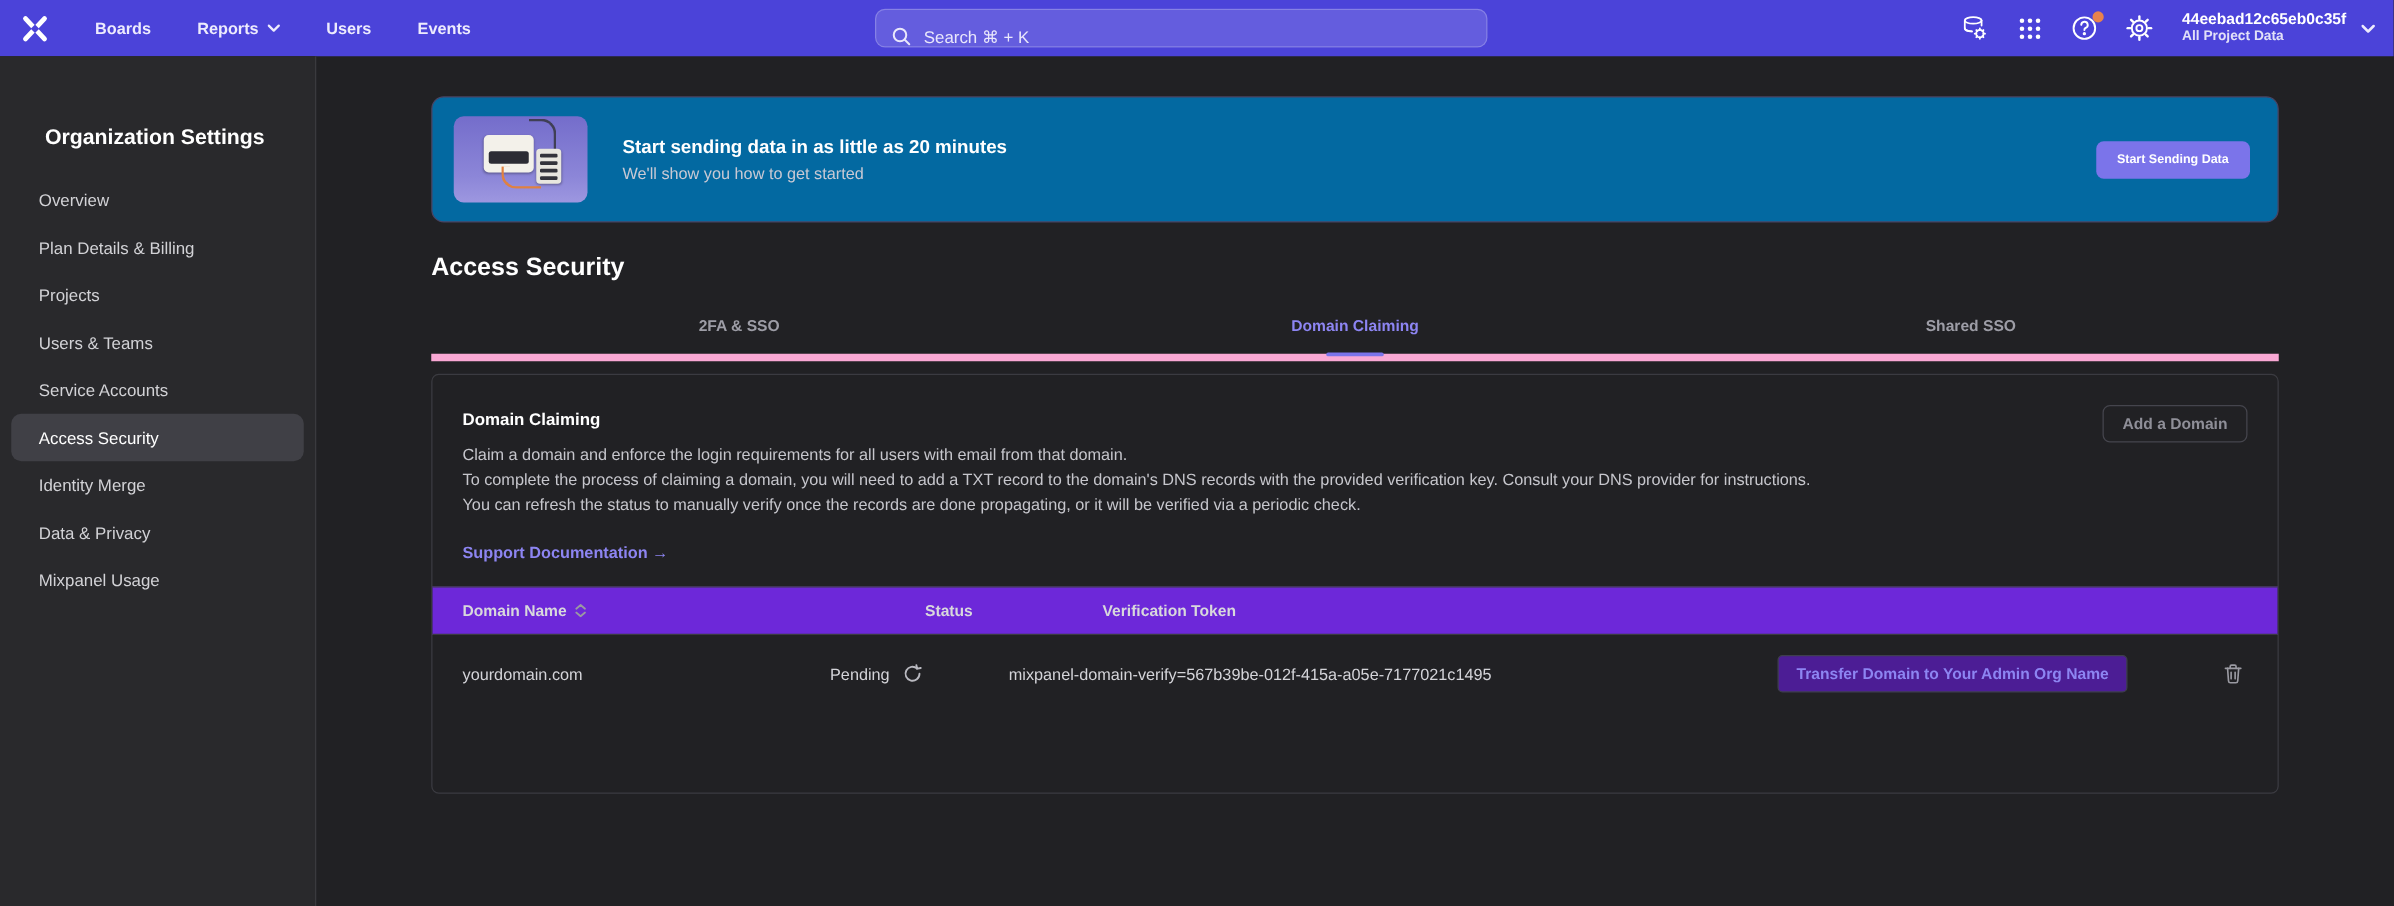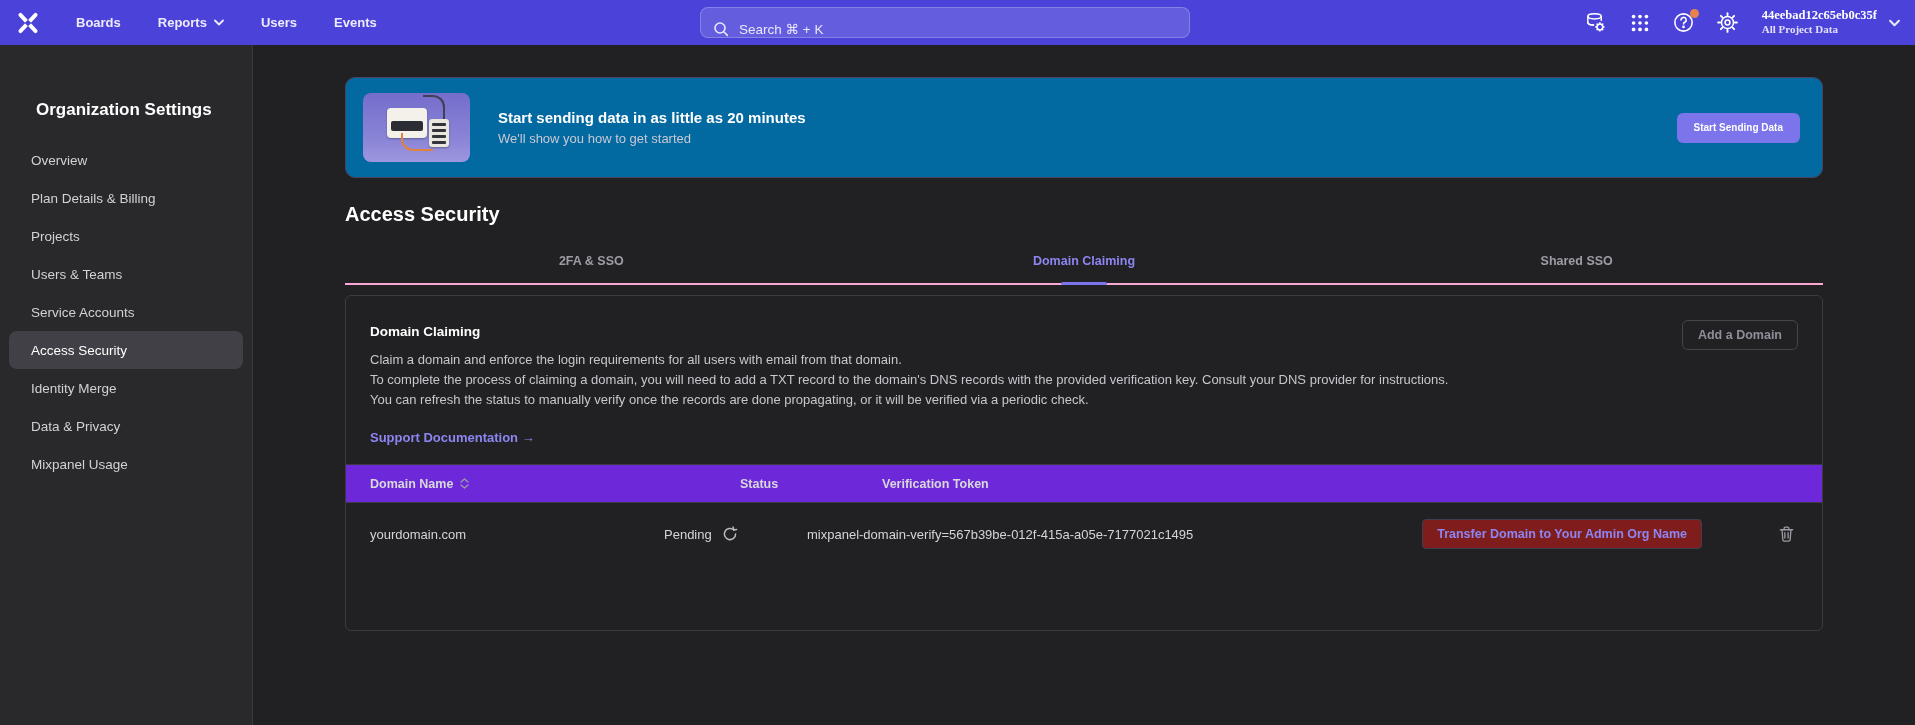--- a/index.html
+++ b/index.html
@@ -3,21 +3,21 @@
 <meta charset="utf-8">
 <style>
   html,body{margin:0;padding:0;overflow:hidden;}
   body{width:1915px;height:725px;background:#212124;font-family:"Liberation Sans",sans-serif;-webkit-font-smoothing:antialiased;}
   
   .topnav{position:relative;height:45px;background:#4b43d9;display:flex;align-items:center;color:#fff;}
   .logo{margin-left:13px;width:30px;height:30px;display:flex;align-items:center;justify-content:center;}
   .nav-items{display:flex;align-items:center;margin-left:33px;gap:37px;font-size:13px;font-weight:600;color:#edebfd;}
   .nav-item{display:flex;align-items:center;gap:7px;cursor:pointer;}
   .search{position:absolute;left:700px;top:7px;width:464px;height:29px;background:rgba(255,255,255,.14);border:1px solid rgba(255,255,255,.22);border-radius:8px;display:flex;align-items:flex-end;padding:0 12px;gap:10px;font-size:13.5px;color:#e9e7fb;}
-  .nav-right{position:absolute;right:15px;top:0;height:45px;display:flex;align-items:center;gap:20px;font-family:Liberation Serif, serif;}
+  .nav-right{position:absolute;right:15px;top:0;height:45px;display:flex;align-items:center;gap:20px;}
   .nav-icon{position:relative;width:24px;height:24px;display:flex;align-items:center;justify-content:center;}
   .badge-dot{position:absolute;top:-2px;right:-3px;width:9px;height:9px;border-radius:50%;background:#e8824d;}
   .project{display:flex;align-items:center;gap:12px;margin-left:2px;}
   .project-name{font-size:12.5px;font-weight:700;line-height:1.25;}
   .project-scope{font-size:11px;font-weight:700;color:#e2e0f8;line-height:1.25;}
   
   .sidebar{position:absolute;left:0;top:45px;width:253px;height:680px;background:#29292c;border-right:1px solid #3a3a3e;box-sizing:border-box;}
   .sidebar-title{margin:55px 0 0 36px;font-size:17px;font-weight:700;color:#fff;}
   .side-list{margin-top:21px;}
   .side-item{height:38px;margin:0 9px;border-radius:8px;display:flex;align-items:center;padding-left:22px;font-size:13.5px;color:#d2d2d6;cursor:pointer;}
@@ -32,21 +32,21 @@
   .dev2{position:absolute;left:66px;top:26px;width:20px;height:28px;background:#e8e6df;border-radius:3px;box-shadow:0 1px 2px rgba(0,0,0,.3);}
   .dev2-s{position:absolute;left:3px;top:4px;width:14px;height:3px;background:#33333b;border-radius:1px;box-shadow:0 6px 0 #33333b,0 12px 0 #33333b,0 18px 0 #33333b;}
   .wire{position:absolute;left:38px;top:40px;width:30px;height:16px;border:2.5px solid #e0813f;border-top:none;border-right:none;border-radius:0 0 0 12px;}
   .wire2{position:absolute;left:60px;top:2px;width:20px;height:26px;border:2px solid #3f3f55;border-bottom:none;border-left:none;border-radius:0 12px 0 0;}
   .banner-text{margin-left:28px;}
   .banner-title{font-size:15px;font-weight:700;color:#fff;}
   .banner-sub{margin-top:5px;font-size:13px;color:#c9c9d4;}
   .banner-btn{margin-left:auto;height:30px;padding:0 17px;background:#7b74ea;color:#fff;border:none;border-radius:6px;font-size:10px;font-weight:700;font-family:inherit;cursor:pointer;}
   .page-title{margin-top:25px;font-size:20px;font-weight:700;color:#fff;}
   
-  .tabs{margin-top:28px;display:flex;border-bottom:2px solid #f9a8d4;}
+  .tabs{margin-top:28px;display:flex;border-bottom:6px solid #f9a8d4;}
   .tab{flex:1;text-align:center;padding-bottom:15px;font-size:12.5px;font-weight:700;color:#9d9da6;position:relative;cursor:pointer;}
   .tab.active{color:#8d85f2;}
   .tab.active::after{content:"";position:absolute;left:50%;transform:translateX(-50%);bottom:-2px;width:46px;height:3px;border-radius:2px;background:#7b74ea;}
   
   .card{margin-top:10px;height:336px;box-sizing:border-box;border:1px solid #3b3b41;border-radius:6px;}
   .card-pad{padding:24px 24px 0;}
   .card-head{display:flex;align-items:flex-start;}
   .card-title{font-size:13.5px;font-weight:700;color:#fff;padding-top:4px;}
   .add-btn{margin-left:auto;height:30px;padding:0 15px;background:transparent;border:1px solid #45454d;border-radius:6px;color:#8f8f98;font-size:12.5px;font-weight:700;font-family:inherit;cursor:default;}
   .card p{margin:0;font-size:13px;line-height:1.55;color:#c6c6cc;max-width:1135px;}
@@ -56,21 +56,21 @@
   .doc-link{display:inline-block;margin-top:20px;font-size:13px;font-weight:600;color:#8d85f2;text-decoration:none;cursor:pointer;}
   
   .table{margin-top:18px;}
   .thead{height:39px;box-sizing:border-box;background:#6d28d9;border-top:1px solid #3b3b41;border-bottom:1px solid #3b3b41;display:flex;align-items:center;font-size:12.5px;font-weight:700;color:#d8d8dc;}
   .col-domain{width:318px;box-sizing:border-box;padding-left:24px;display:flex;align-items:center;gap:7px;}
   .col-status{width:143px;box-sizing:border-box;display:flex;align-items:center;gap:10px;}
   .thead .col-status{padding-left:76px;}
   .col-token{flex:1;box-sizing:border-box;}
   .thead .col-token{padding-left:75px;}
   .trow{height:62px;display:flex;align-items:center;font-size:13px;color:#d4d4d9;}
-  .transfer-btn{height:30px;padding:0 14px;background:#7f1d1d;border:1px solid #3e3e4e;border-radius:4px;color:#8d85f2;font-size:12.5px;font-weight:700;font-family:inherit;cursor:pointer;}
+  .transfer-btn{height:30px;padding:0 14px;background:#4c1d95;border:1px solid #3e3e4e;border-radius:4px;color:#8d85f2;font-size:12.5px;font-weight:700;font-family:inherit;cursor:pointer;}
   .trash{margin:0 27px 0 76px;display:flex;align-items:center;cursor:pointer;}
   .sort-icon{display:flex;flex-direction:column;gap:1px;}
 </style>
 </head>
 <body>
 
 <div class="topnav">
   <div class="logo">
     <svg width="26" height="26" viewBox="0 0 24 24">
       <line x1="5" y1="4.5" x2="19" y2="19.5" stroke="#fff" stroke-width="3.6" stroke-linecap="round"></line>

